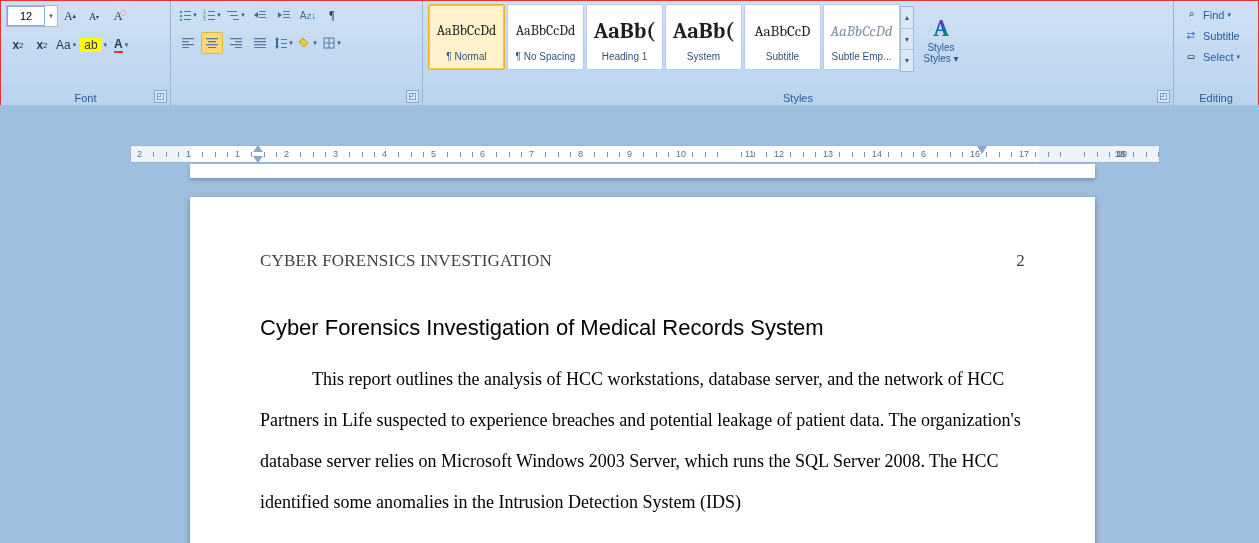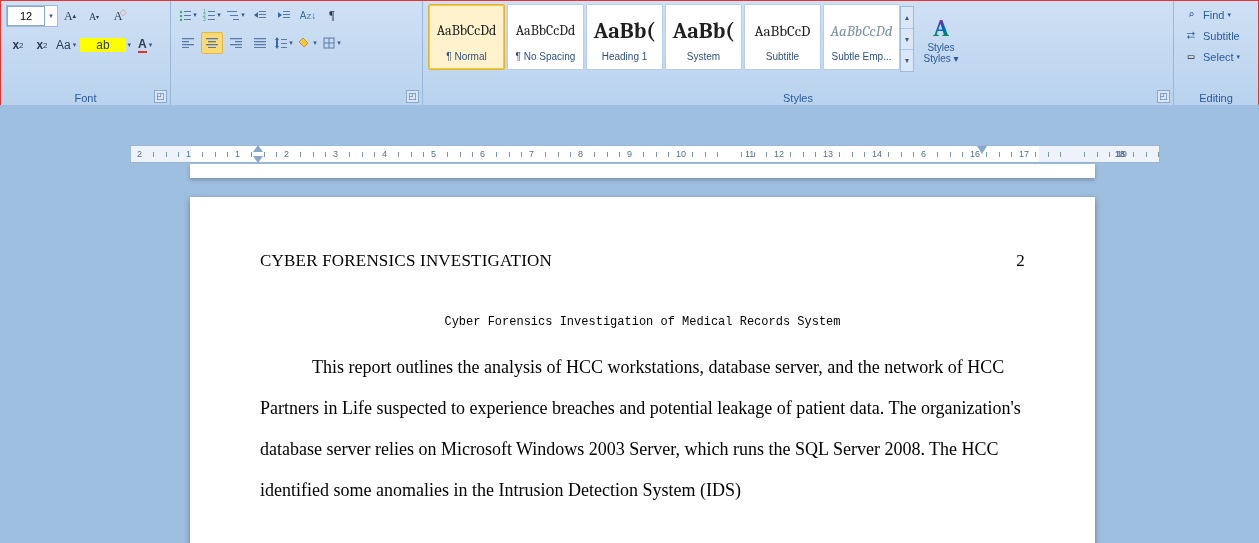--- a/index.html
+++ b/index.html
@@ -51,22 +51,22 @@
   .ruler-inner{ position:absolute; left:60px; right:120px; top:0; bottom:0; background:#fff;}
   .ruler .ticks{position:absolute; left:0; right:0; top:0; bottom:0;}
   .tick{position:absolute; top:3px; font-size:9px;}
   .tick.minor{ top:6px; width:1px; height:5px; background:#7c95b3;}
   .indent-top{position:absolute; left:122px; top:-1px; width:0; height:0; border-left:5px solid transparent; border-right:5px solid transparent; border-bottom:7px solid #89a7c9;}
   .indent-bot{position:absolute; left:122px; bottom:-1px; width:0; height:0; border-left:5px solid transparent; border-right:5px solid transparent; border-top:7px solid #89a7c9;}
   .margin-r{position:absolute; right:172px; top:0; width:0;height:0; border-left:5px solid transparent;border-right:5px solid transparent;border-top:8px solid #89a7c9;}
 
   .peek{ position:absolute; top:59px; left:190px; width:905px; height:14px; background:#fff; box-shadow:0 2px 4px rgba(0,0,0,.25);}
   .page{ position:absolute; top:92px; left:190px; width:905px; height:440px; background:#fff; box-shadow:0 2px 6px rgba(0,0,0,.35); padding:54px 70px 0 70px;}
-  .running-head{ display:flex; justify-content:space-between; font-family:"Times New Roman",serif; font-size:17px; color:#000000; letter-spacing:.2px;}
-  .doc-title{ font-family:Liberation Mono, monospace; font-size:12px; text-align:center; margin-top:44px;}
+  .running-head{ display:flex; justify-content:space-between; font-family:"Times New Roman",serif; font-size:17px; color:#404040; letter-spacing:.2px;}
+  .doc-title{ font-family:Liberation Sans, sans-serif; font-size:22px; text-align:left; margin-top:44px;}
   .doc-body{ font-family:"Times New Roman",serif; font-size:18px; line-height:2.28; margin-top:18px; text-indent:52px;}
 </style>
 </head>
 <body>
 
 <div class="ribbon">
 
   <div class="group" style="width:170px">
     <div class="row">
       <div class="size-wrap">
@@ -83,21 +83,21 @@
       <span class="btn">
           <b>x</b>
           <sub style="font-size:8px">2</sub>
         </span>
       <span class="btn">
           <b>x</b>
           <sup style="font-size:8px">2</sup>
         </span>
       <span class="btn drop">Aa</span>
       <span class="btn drop">
-          <span style="background:#ff0;padding:0 16px">ab</span>
+          <span style="background:#ff0;padding:0 4px">ab</span>
         </span>
       <span class="btn drop">
           <span class="bar-under" style="font-weight:bold">A</span>
         </span>
     </div>
     <div class="group-label">Font</div>
     <div class="launcher">◰</div>
   </div>
 
   <div class="group" style="width:252px">

